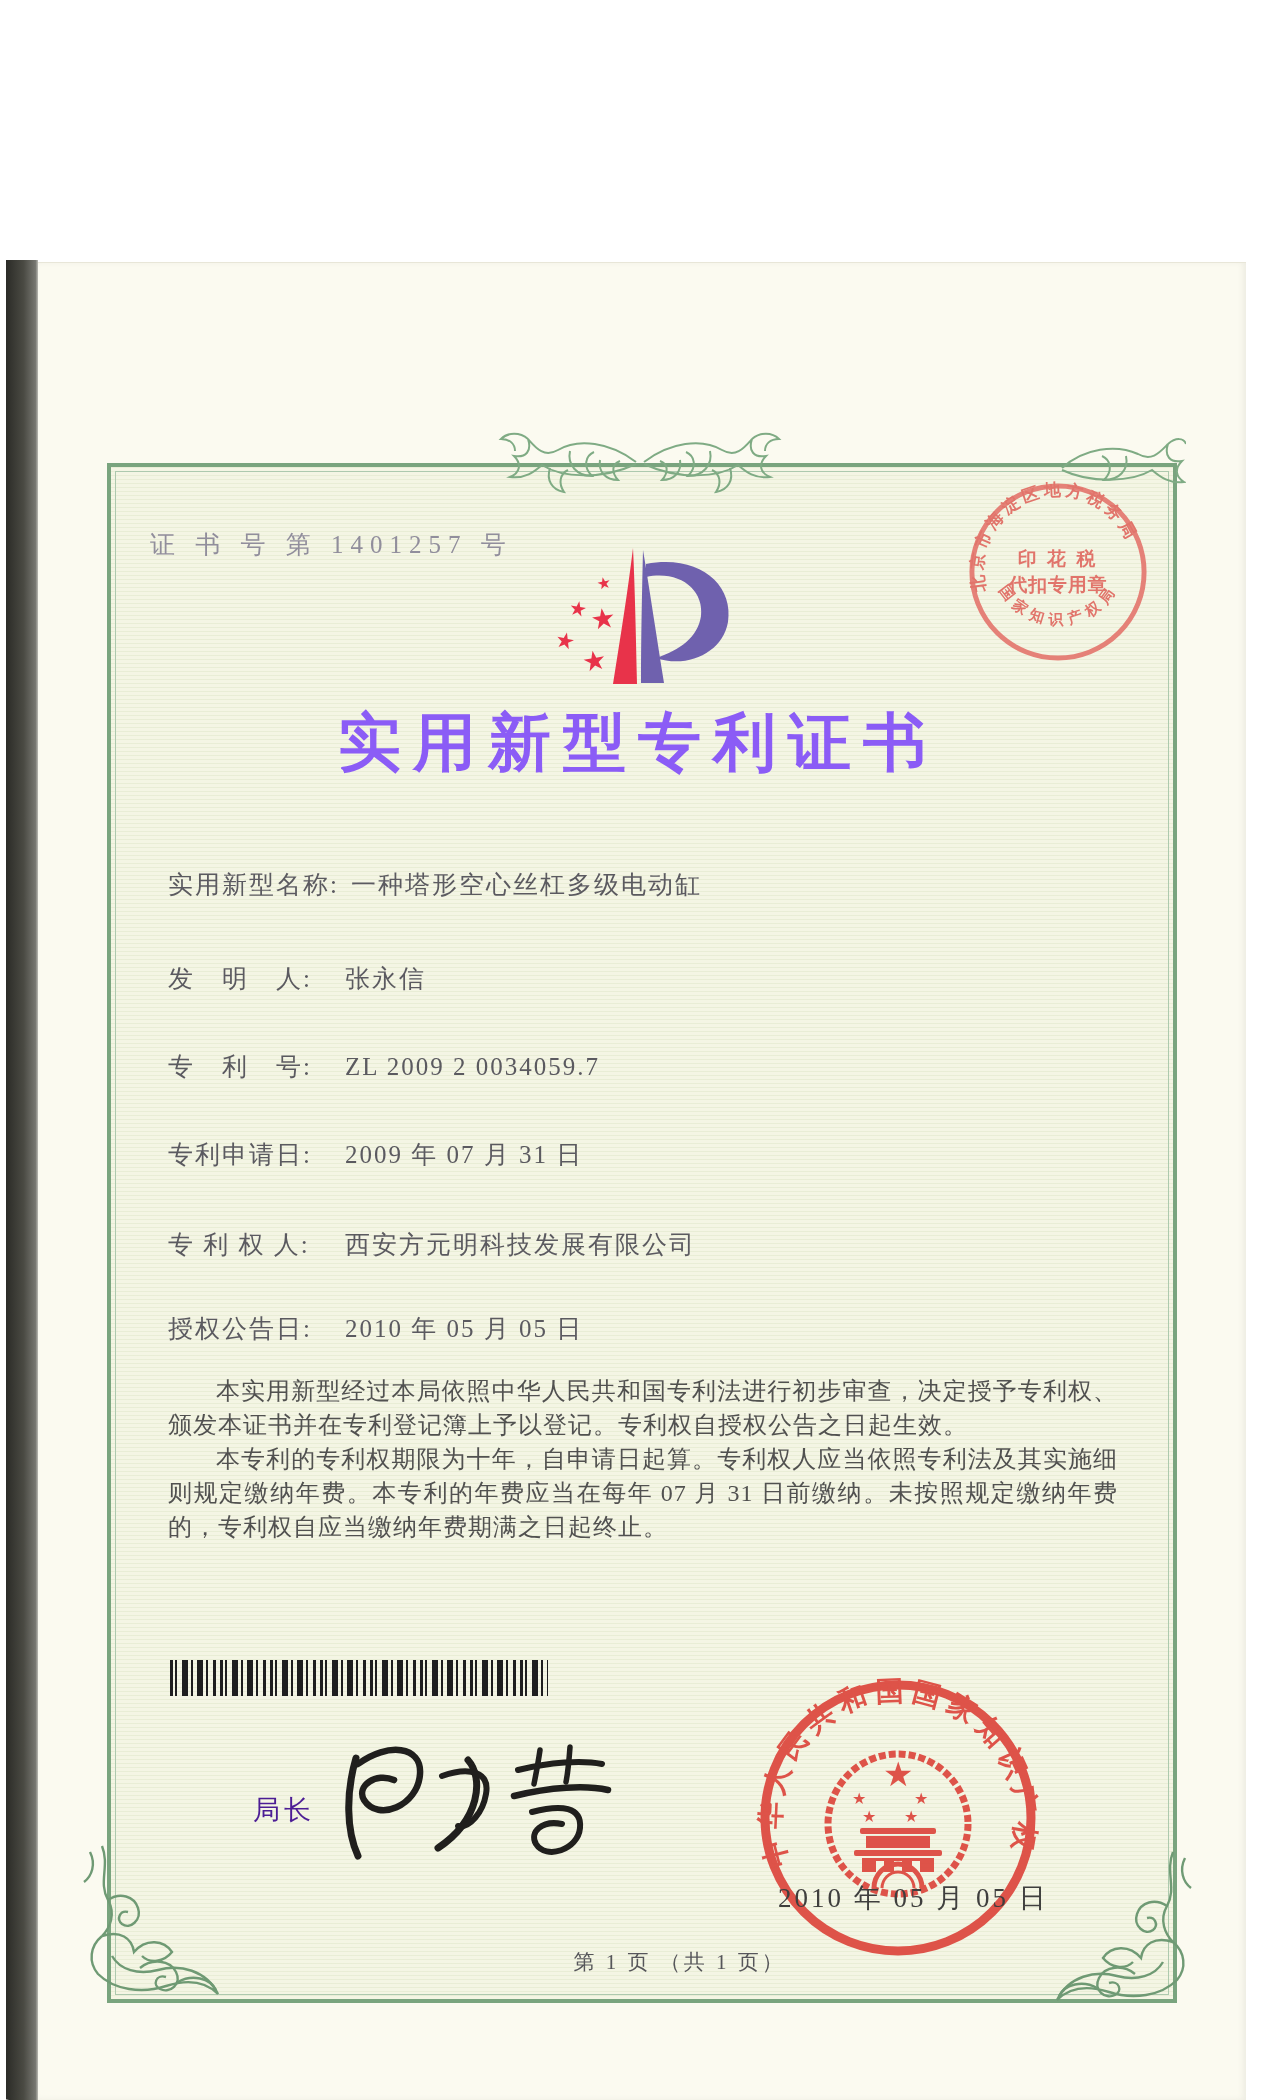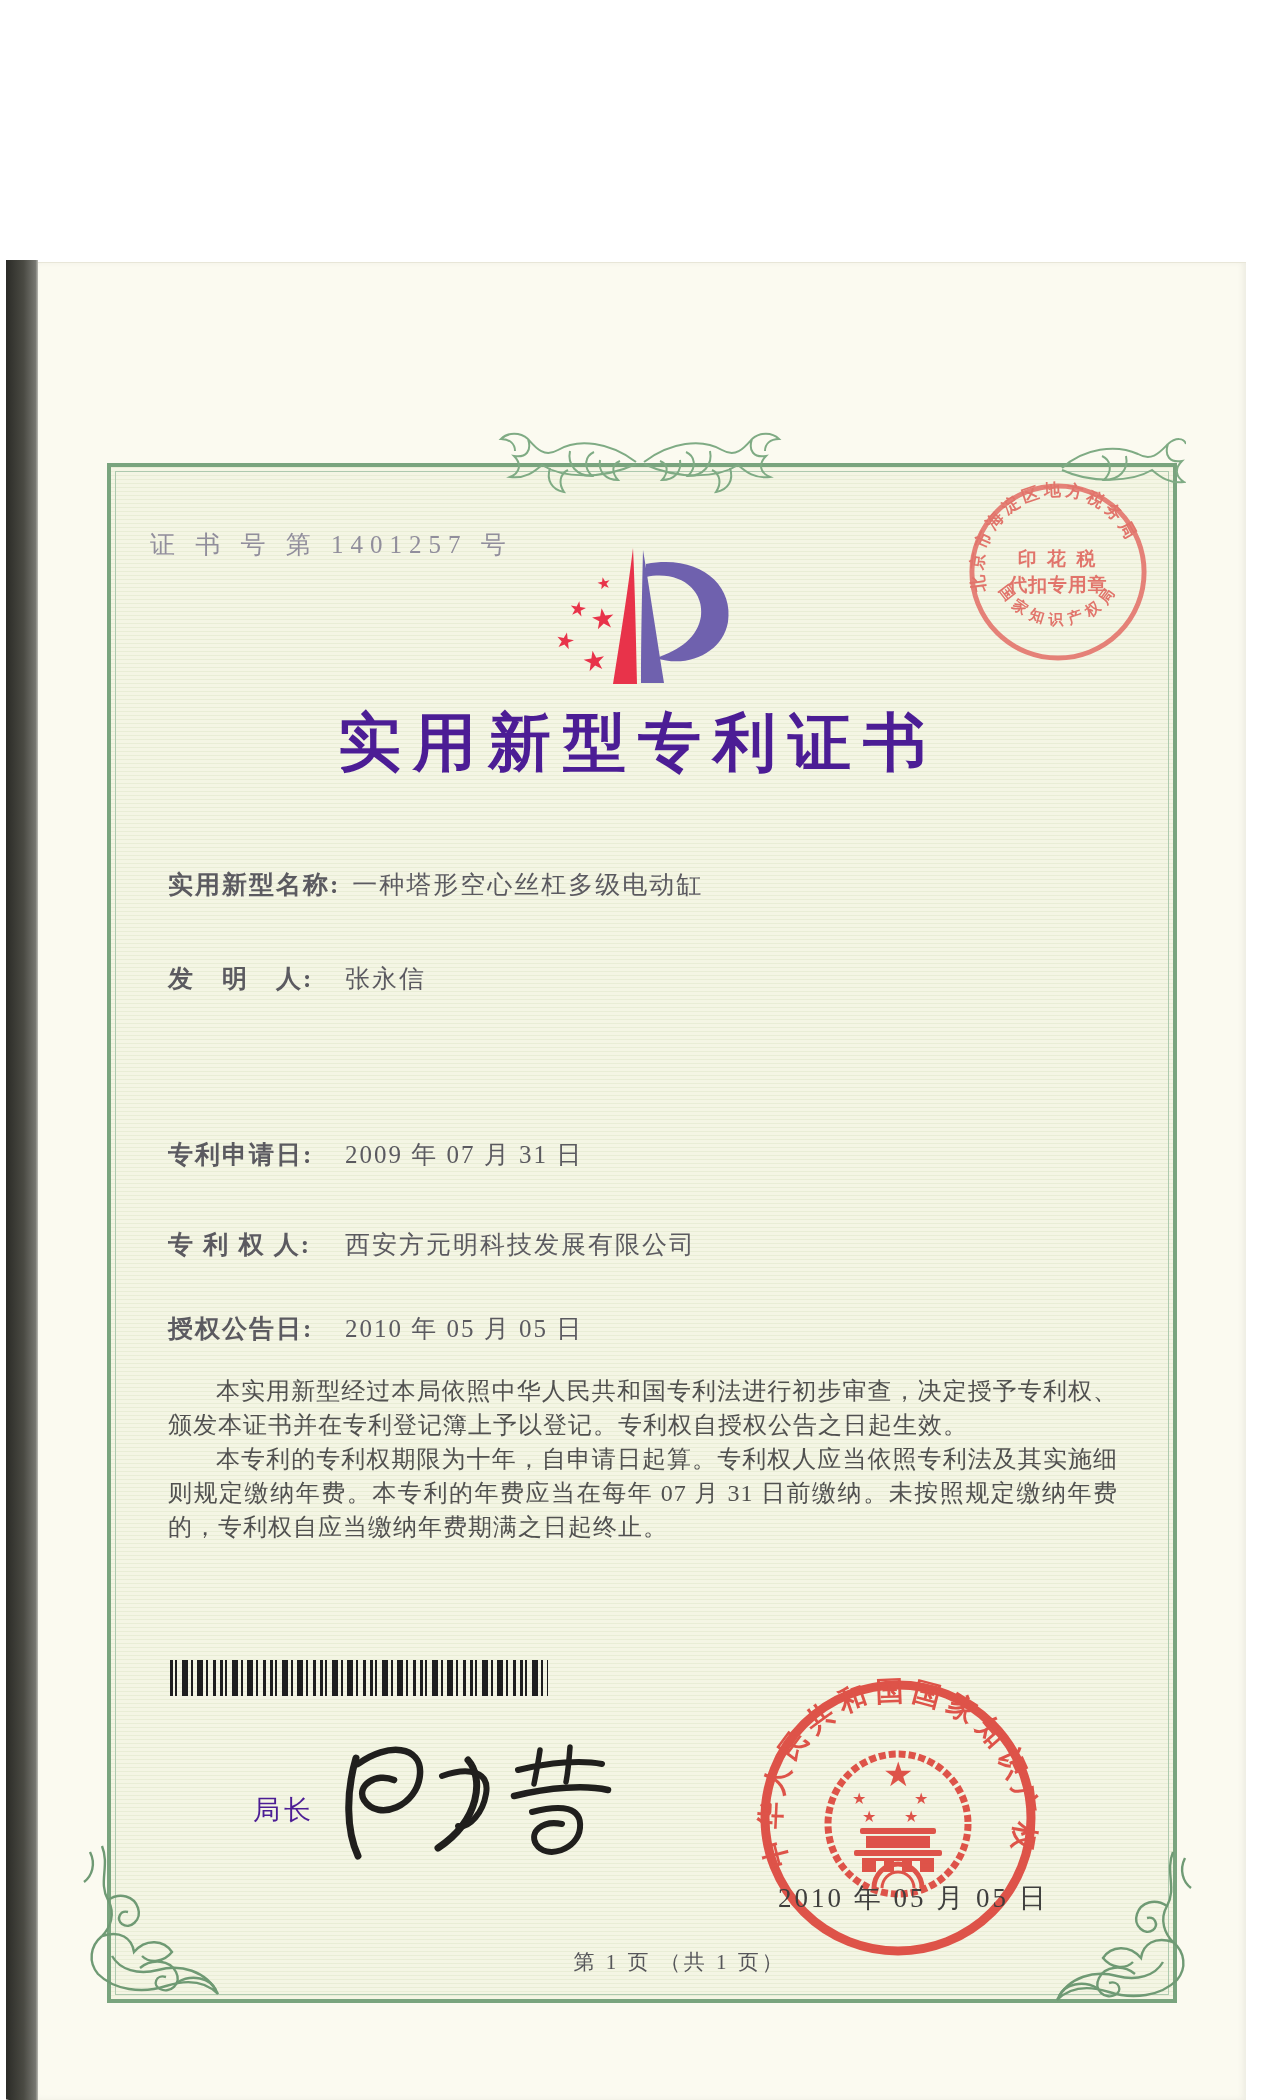--- a/index.html
+++ b/index.html
@@ -14,23 +14,23 @@
   
   .frame{position:absolute;left:107px;top:463px;width:1062px;height:1532px;
          border:4px solid #79a47e;
          background:repeating-linear-gradient(180deg,rgba(173,196,138,0.16) 0 1px,rgba(0,0,0,0) 1px 4px),#f4f5e4;}
   .frame-inner{position:absolute;left:4px;top:4px;right:4px;bottom:4px;border:1px solid #adc9ae;}
   
   .orn{position:absolute;pointer-events:none;}
   
   .cert-no{position:absolute;left:150px;top:528px;font-size:25px;color:#918e9c;letter-spacing:7px;}
   .title{position:absolute;left:107px;top:700px;width:1062px;text-align:center;
-         font-size:63px;font-weight:bold;color:#4c1d95;letter-spacing:12px;}
+         font-size:63px;font-weight:bold;color:#8b5cf6;letter-spacing:12px;}
   .field{position:absolute;left:168px;font-size:25px;color:#5b5a60;letter-spacing:2px;white-space:nowrap;}
-  .field .lab{display:inline-block;min-width:165px;font-weight:bold;}
+  .field .lab{display:inline-block;min-width:165px;}
   .field .val{margin-left:12px;}
   .body-text{position:absolute;left:168px;top:1374px;width:950px;font-size:24px;
              line-height:34px;color:#515150;text-align:justify;letter-spacing:1px;}
   .body-text p{margin:0;text-indent:2em;}
   .barcode{position:absolute;left:170px;top:1660px;width:378px;height:36px;
            background:repeating-linear-gradient(90deg,
              #1e1e1e 0 3px,transparent 3px 5px,
              #1e1e1e 5px 7px,transparent 7px 12px,
              #1e1e1e 12px 18px,transparent 18px 21px,
              #1e1e1e 21px 23px,transparent 23px 27px,
@@ -125,20 +125,23 @@
   </svg>
 
   <div class="title">实用新型专利证书</div>
 
   <div class="field" style="top:868px">
     <span class="lab">实用新型名称:</span><span class="val">一种塔形空心丝杠多级电动缸</span>
   </div>
   <div class="field" style="top:962px">
     <span class="lab">发　明　人:</span><span class="val">张永信</span>
   </div>
+  <div class="field" style="top:1050px">
+    <span class="lab">专　利　号:</span><span class="val">ZL 2009 2 0034059.7</span>
+  </div>
   <div class="field" style="top:1138px">
     <span class="lab">专利申请日:</span><span class="val">2009 年 07 月 31 日</span>
   </div>
   <div class="field" style="top:1228px">
     <span class="lab">专 利 权 人:</span><span class="val">西安方元明科技发展有限公司</span>
   </div>
   <div class="field" style="top:1312px">
     <span class="lab">授权公告日:</span><span class="val">2010 年 05 月 05 日</span>
   </div>
 

